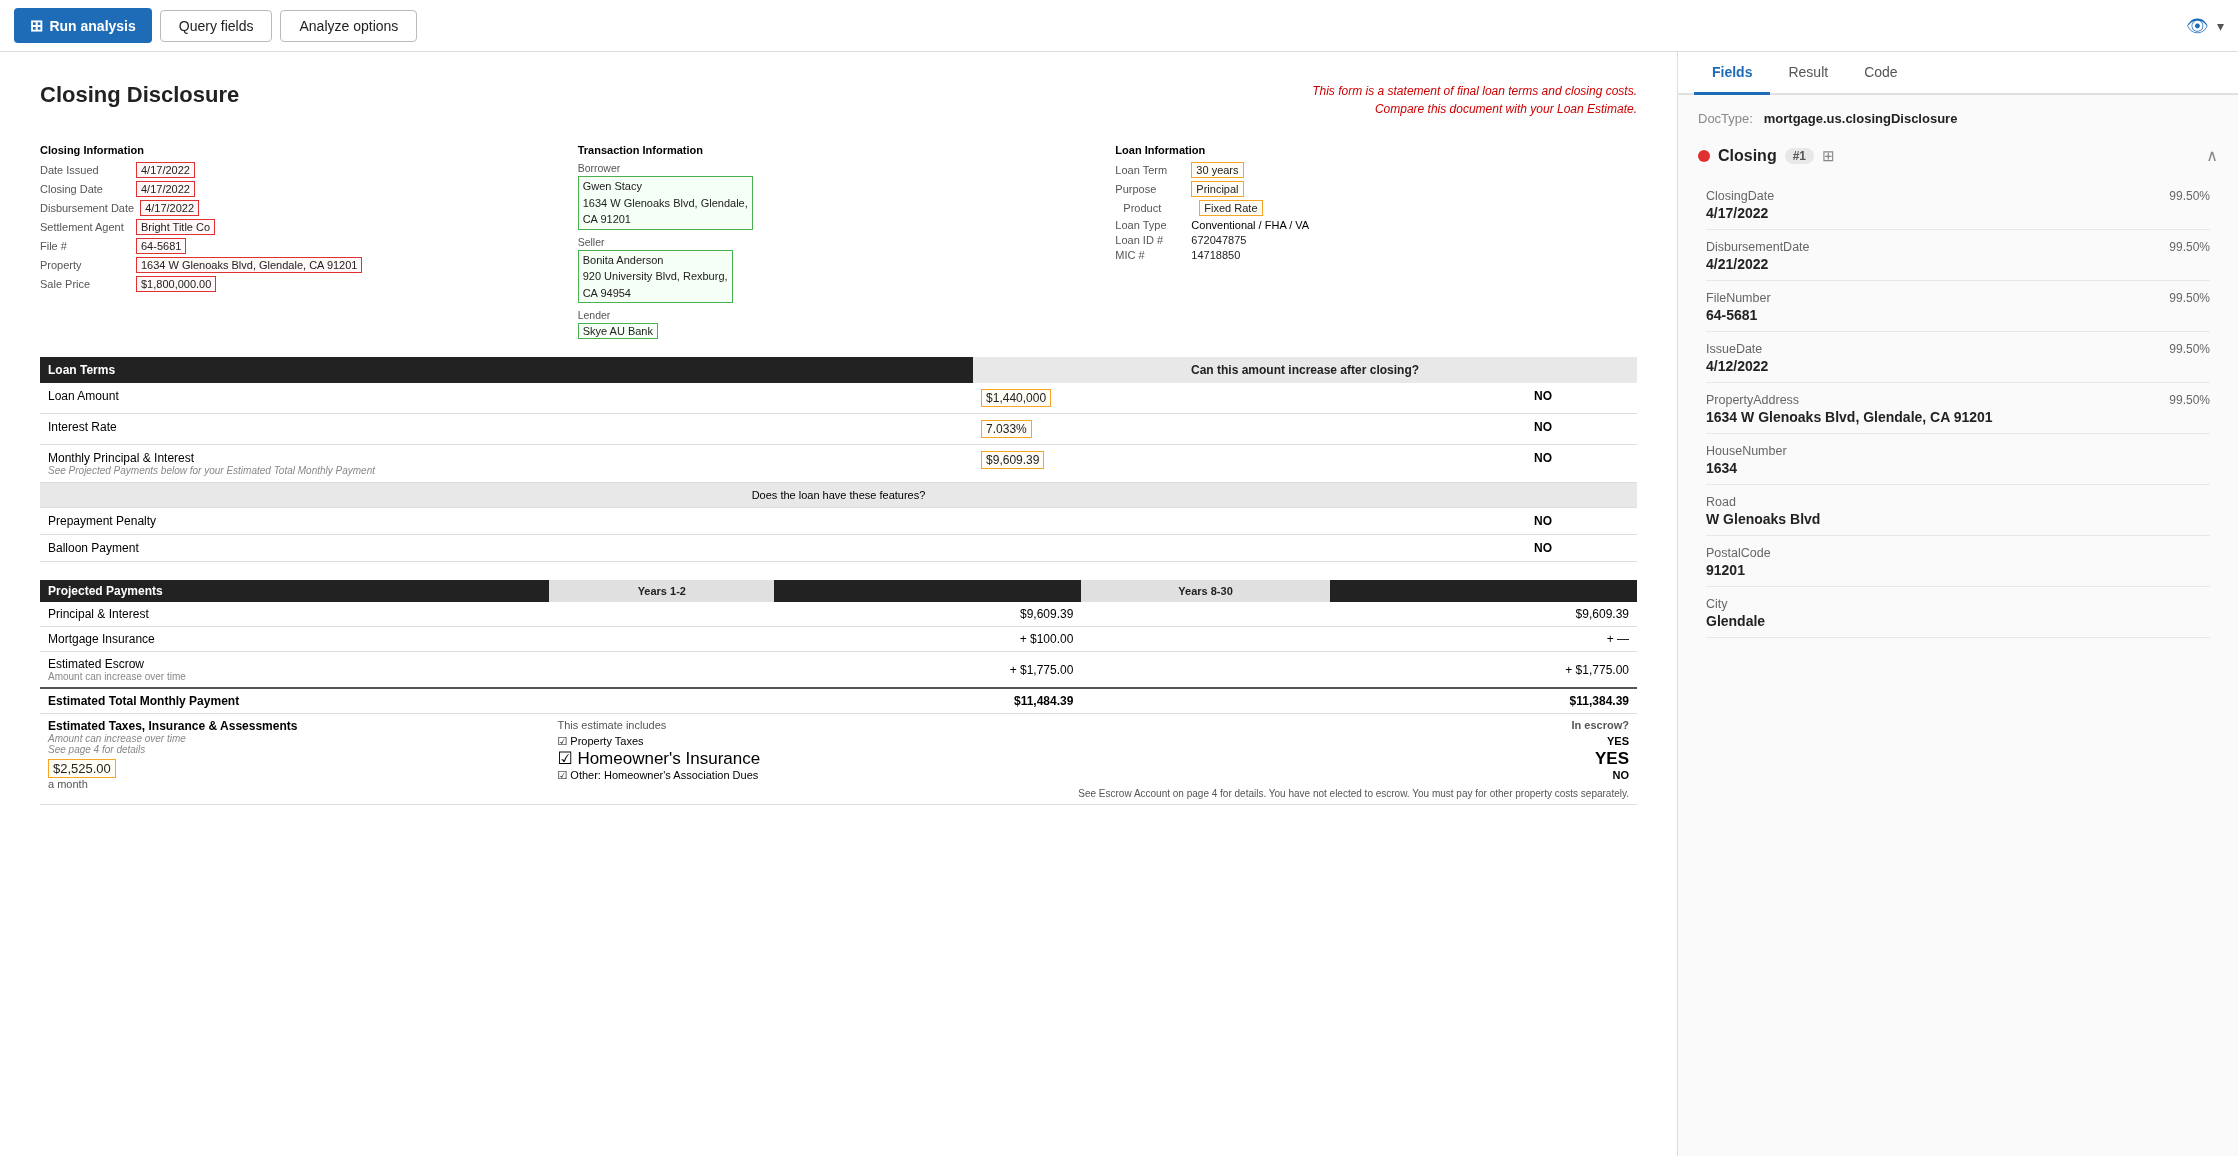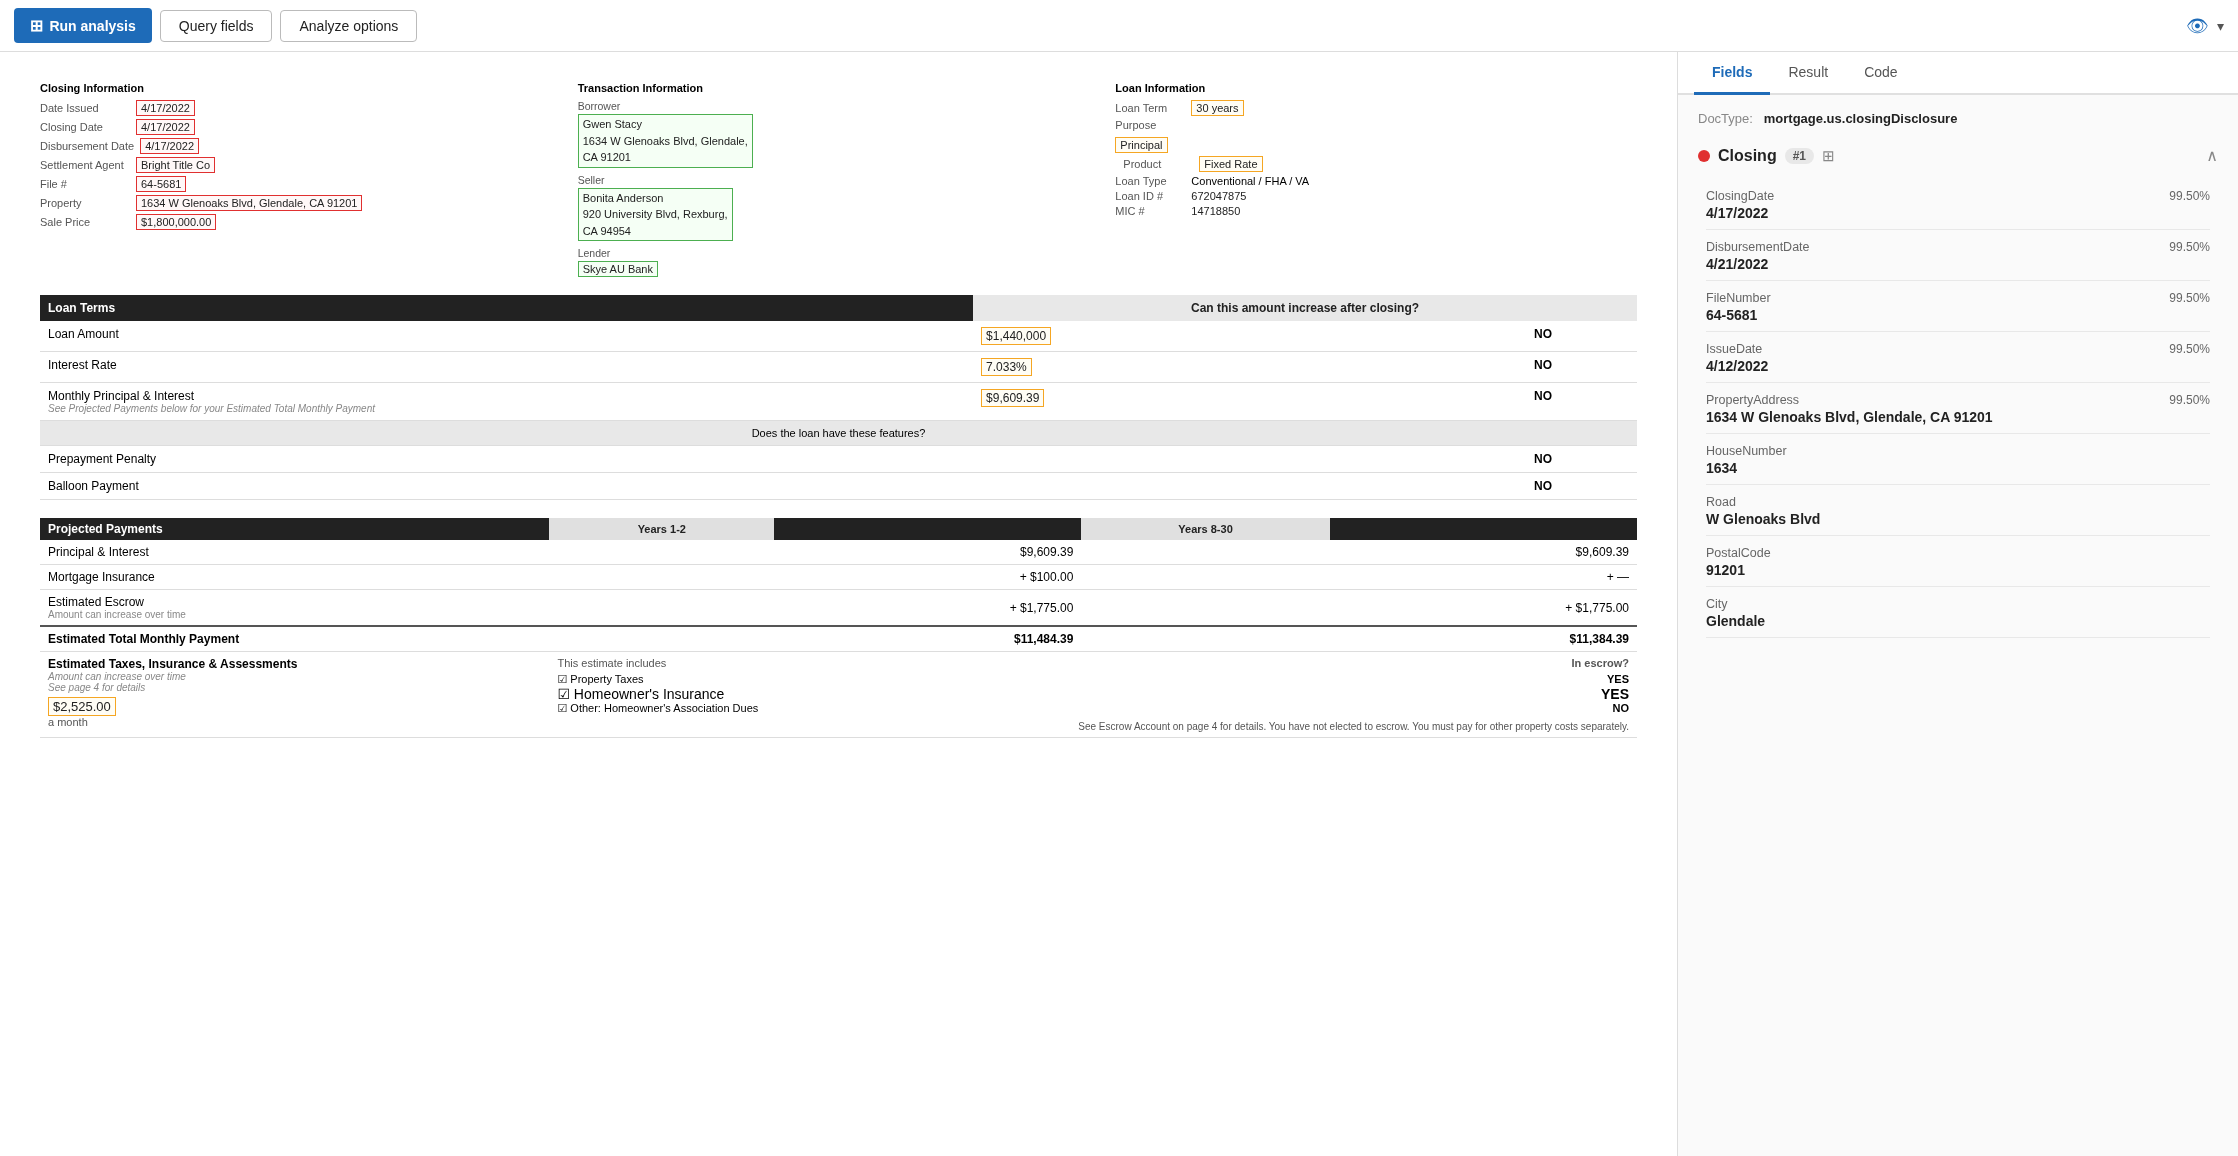--- a/index.html
+++ b/index.html
@@ -119,20 +119,24 @@
   </button>
   <div class="toolbar-right">
     <span class="eye-icon">👁</span>
     <span class="chevron-icon">▾</span>
   </div>
 </div>
 
 <div class="main-layout">
 
   <div class="doc-panel">
+    <div style="display:flex; align-items:flex-start; justify-content:space-between; margin-bottom:8px;">
+      <div class="doc-title">Closing Disclosure</div>
+      <div class="doc-subtitle" style="max-width:340px; text-align:right;">This form is a statement of final loan terms and closing costs. Compare this document with your Loan Estimate.</div>
+    </div>
 
     <div class="info-section">
 
       <div class="info-col">
         <div style="font-weight:700; font-size:11px; margin-bottom:6px;">Closing Information</div>
         <div style="display:flex; flex-direction:column; gap:3px;" id="closing-info-rows">
             <div style="display: flex; gap: 6px; align-items: baseline; font-size: 11px;">
               <span style="color:#555; min-width:90px;">Date Issued</span>
               <span class="highlight-red">4/17/2022</span>
             </div>
@@ -173,21 +177,21 @@
         <div class="highlight-green" style="font-size:11px;">Skye AU Bank</div>
       </div>
 
       <div class="info-col">
         <div style="font-weight:700; font-size:11px; margin-bottom:6px;">Loan Information</div>
         <div id="loan-info-rows" style="display:flex; flex-direction:column; gap:3px;">
             <div style="display: flex; gap: 6px; align-items: baseline; font-size: 11px;">
               <span style="color:#555; min-width:70px;">Loan Term</span>
               <span class="highlight-orange">30 years</span>
             </div>
-            <div style="display: flex; gap: 6px; align-items: baseline; font-size: 11px; flex-direction: column;">
+            <div style="display: flex; gap: 6px; align-items: baseline; font-size: 11px;">
               <span style="color:#555; min-width:70px;">Purpose</span>
               <span class="highlight-orange">Principal</span>
             </div>
             <div style="display: flex; gap: 6px; align-items: baseline; font-size: 11px; padding-left: 8px;">
               <span style="color:#555; min-width:70px;">Product</span>
               <span class="highlight-orange">Fixed Rate</span>
             </div>
             <div style="display: flex; gap: 6px; align-items: baseline; font-size: 11px;">
               <span style="color:#555; min-width:70px;">Loan Type</span>
               <span style="font-size:11px;">Conventional / FHA / VA</span>
@@ -303,21 +307,21 @@
   <td colspan="4" style="font-size:12px; vertical-align:top;">
     <div style="display:flex; justify-content:space-between; font-size:11px; color:#555; margin-bottom:4px;">
       <span>This estimate includes</span>
                 <span style="font-weight:600;">In escrow?</span>
     </div>
 
   <div style="font-size:11px; display:flex; justify-content:space-between; gap:10px;">
     <span>☑ Property Taxes</span>
                 <span style="font-weight:600;">YES</span>
   </div>
-  <div style="font-size:14px; display:flex; justify-content:space-between; gap:4px;align-items:center;">
+  <div style="font-size:17px; display:flex; justify-content:space-between; gap:4px;align-items:center;">
     <span>☑ Homeowner's Insurance</span>
                 <span style="font-weight:600;">YES</span>
   </div>
   <div style="font-size:11px; display:flex; justify-content:space-between; gap:10px;">
     <span>☑ Other: Homeowner's Association Dues</span>
                 <span style="font-weight:600;">NO</span>
   </div>
     <div style="font-size:10px; color:#555; margin-top:6px;">See Escrow Account on page 4 for details. You have not elected to escrow. You must pay for other property costs separately.</div>
   </td>
 </tr>

